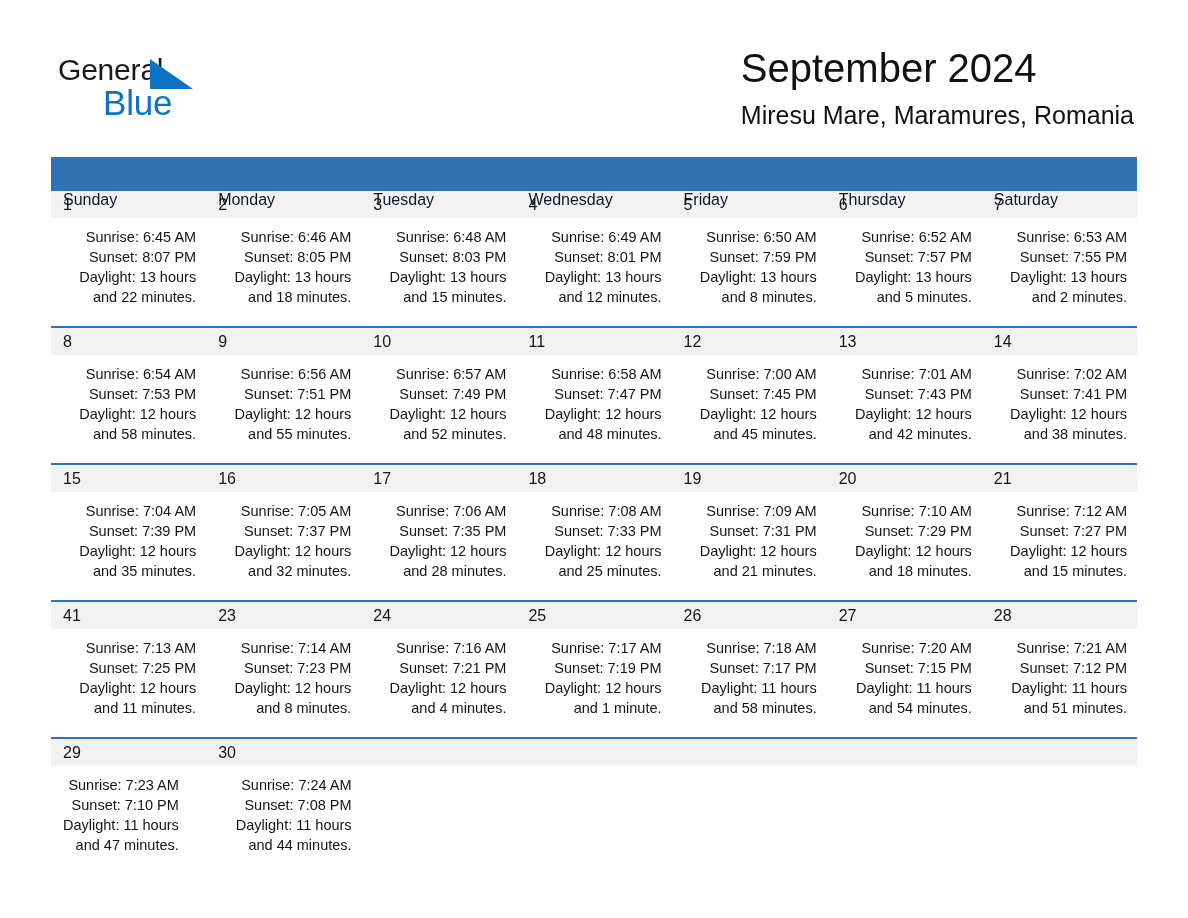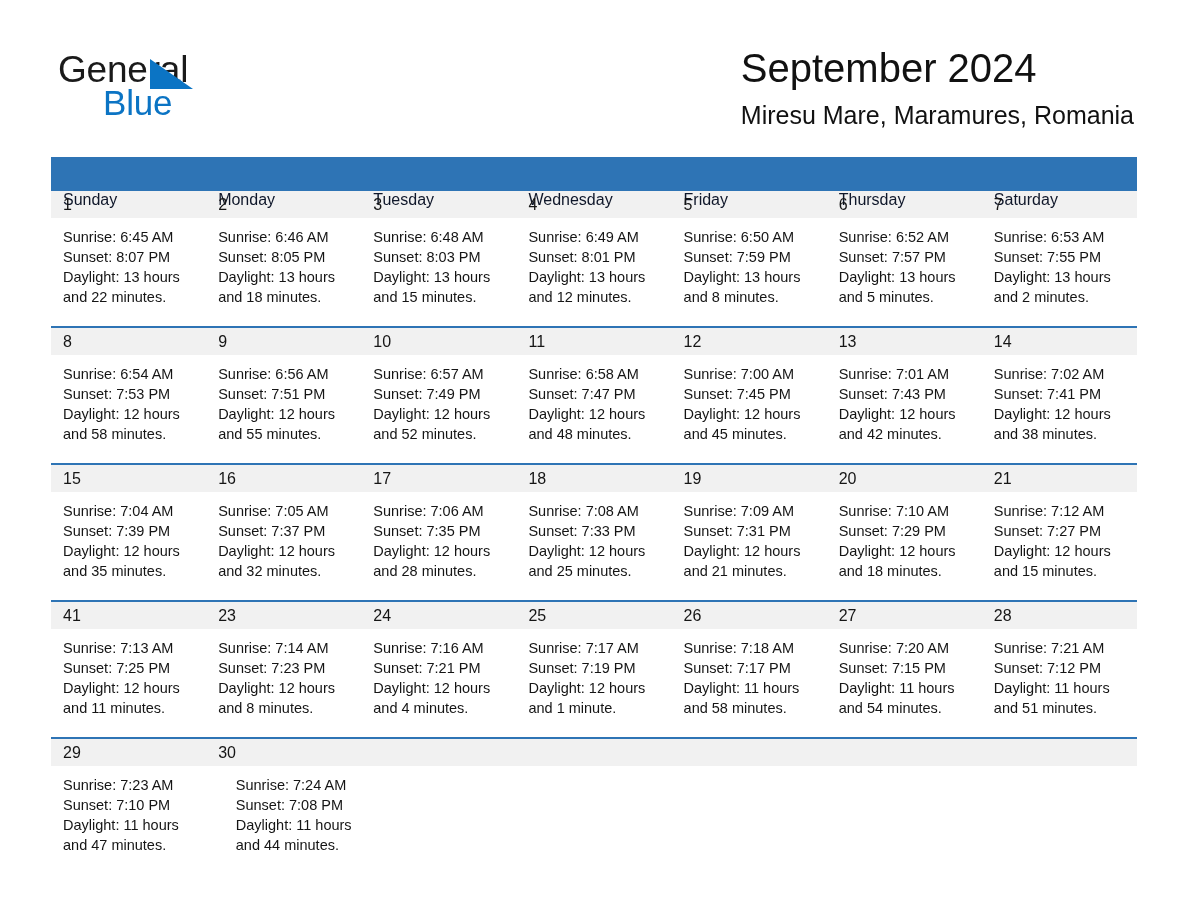--- a/index.html
+++ b/index.html
@@ -33,21 +33,21 @@
     position: absolute;
     left: 58px;
     top: 52px;
     width: 260px;
     height: 70px;
   }
   .logo-general {
     position: absolute;
     left: 0;
     top: 0;
-    font-size: 37px;
+    font-size: 30px;
     line-height: 35px;
     color: #1a1a1a;
     letter-spacing: -0.2px;
     font-family: "Liberation Sans", sans-serif;
   }
   .logo-tri {
     position: absolute;
     left: 92px;
     top: 7px;
     width: 0;
@@ -135,20 +135,21 @@
   .week-bodies {
     display: flex;
     width: 100%;
     background: #ffffff;
     height: 108px;
   }
   .daybody {
     flex: 1 1 0;
     padding: 9px 10px 0 12px;
     box-sizing: border-box;
+    text-align: right;
   }
   .daybody .line {
     font-size: 14.5px;
     line-height: 20px;
     color: #151515;
     white-space: nowrap;
   }
   .week.last .week-bodies {
     height: 112px;
     gap: 35px;

